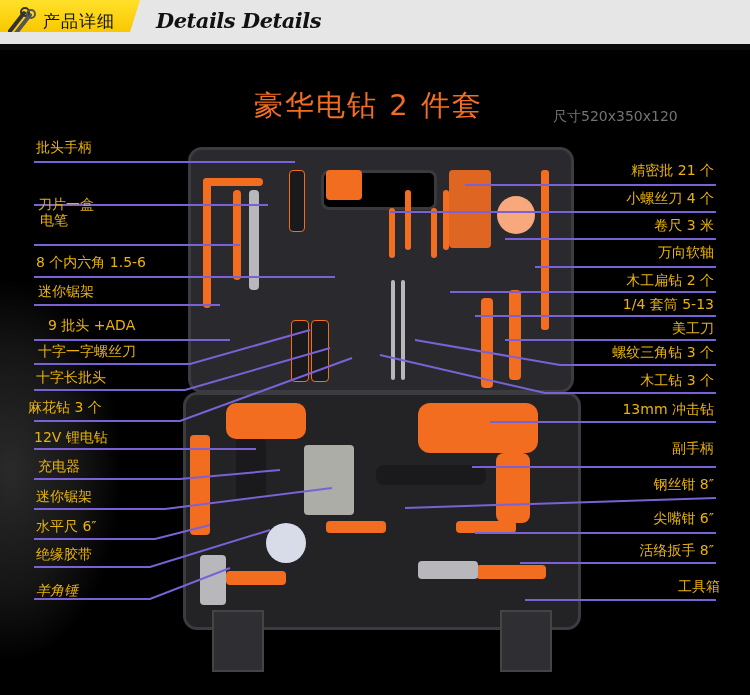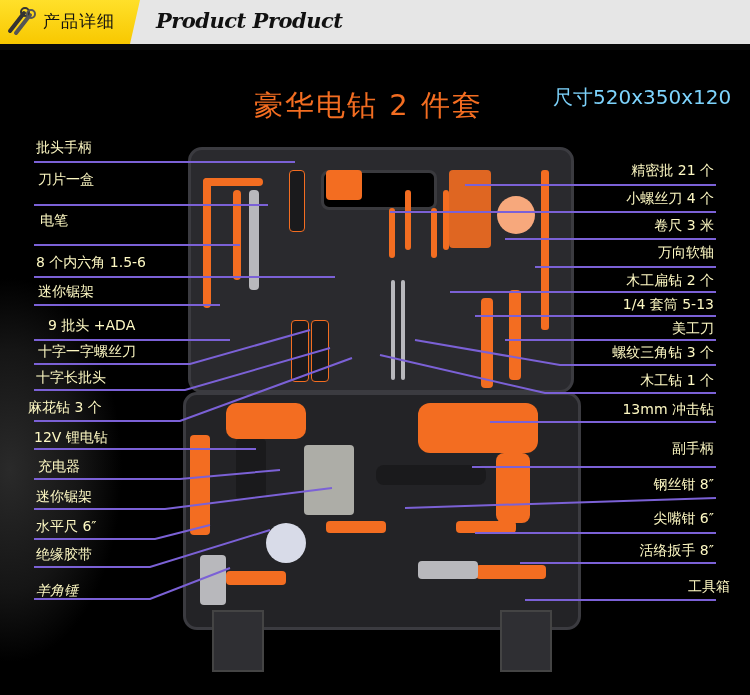--- a/index.html
+++ b/index.html
@@ -1,55 +1,55 @@
 <!DOCTYPE html>
 <html><head>
 <meta charset="utf-8">
 <style>
   html,body{margin:0;padding:0;}
   body{width:750px;height:695px;background:#000;position:relative;overflow:hidden;font-family:"DejaVu Sans",sans-serif;}
   .header{position:absolute;left:0;top:0;width:750px;height:44px;background:#e6e6e6;}
-  .header-left{position:absolute;left:0;top:0;width:140px;height:44px;background:linear-gradient(#ffe02a,#f8c800);clip-path:polygon(0 0,100% 0,calc(100% - 10px) 100%,0 100%);}
+  .header-left{position:absolute;left:0;top:0;width:140px;height:32px;background:linear-gradient(#ffe02a,#f8c800);clip-path:polygon(0 0,100% 0,calc(100% - 10px) 100%,0 100%);}
   .header-bar{position:absolute;left:0;top:44px;width:750px;height:6px;background:#0a0a0a;}
   .header-icon{position:absolute;left:6px;top:5px;width:30px;height:32px;}
   .header-cn{position:absolute;left:43px;top:10px;font-size:17px;color:#111;letter-spacing:1px;}
   .header-en{position:absolute;left:156px;top:8px;font-family:"DejaVu Serif",serif;font-style:italic;font-weight:bold;font-size:21px;color:#111;letter-spacing:-0.5px;}
   .bg-car{position:absolute;left:0;top:50px;width:750px;height:645px;background:
     radial-gradient(ellipse 140px 240px at 10px 420px,#2a2a2a 0%,#151515 50%,#000 80%),
     radial-gradient(ellipse 220px 120px at 700px 430px,#2d2d2d 0%,#141414 55%,#000 85%),
     radial-gradient(ellipse 300px 80px at 650px 650px,#1c1c1c 0%,#000 80%),
     #000;}
   .title{position:absolute;left:254px;top:86px;font-size:29px;color:#f36d21;letter-spacing:2px;}
-  .size{position:absolute;left:553px;top:84px;font-size:20px;color:#7dd3fc;}
+  .size{position:absolute;left:553px;top:108px;font-size:14px;color:#737373;}
   .case{position:absolute;left:188px;top:147px;width:380px;height:240px;background:#2a2a2e;border-radius:14px;border:3px solid #3b3b40;}
   .case2{position:absolute;left:183px;top:392px;width:392px;height:232px;background:#232326;border-radius:14px;border:3px solid #3b3b40;}
   .latch{position:absolute;width:48px;height:58px;background:#2f2f33;border:2px solid #444;top:610px;}
   .tool{position:absolute;border-radius:4px;}
   .orange{background:#f36d21;}
   .dark{background:#1a1a1c;}
   .silver{background:#b8b8bc;}
-  .label{position:absolute;font-size:14px;color:#fef9c3;white-space:nowrap;}
+  .label{position:absolute;font-size:14px;color:#eab308;white-space:nowrap;}
   svg.lines{position:absolute;left:0;top:0;}
 </style>
 </head>
 <body>
 
 <div class="bg-car"></div>
 
 <div class="header">
   <div class="header-left">
     <svg class="header-icon" viewBox="0 0 30 32">
       <path d="M4 26 L18 8" stroke="#333" stroke-width="4" stroke-linecap="round"></path>
       <path d="M10 28 L24 10" stroke="#555" stroke-width="4" stroke-linecap="round"></path>
       <circle cx="19" cy="7" r="4" fill="none" stroke="#333" stroke-width="2"></circle>
       <circle cx="25" cy="9" r="4" fill="none" stroke="#555" stroke-width="2"></circle>
     </svg>
     <span class="header-cn">产品详细</span>
   </div>
-  <span class="header-en">Product Product</span>
+  <span class="header-en">Details Details</span>
 </div>
 <div class="header-bar"></div>
 
 <div class="title">豪华电钻 2 件套</div>
 <div class="size">
   <span>尺寸</span><span>520x350x120</span>
 </div>
 
 <div class="case">
   <div class="tool dark" style="left:130px;top:20px;width:110px;height:34px;border-radius:8px;border:3px solid #3a3a3e;background:#000;"></div>
@@ -123,21 +123,21 @@
     <polyline points="490,422 716,422"></polyline>
     <polyline points="472,467 716,467"></polyline>
     <polyline points="405,508 716,498"></polyline>
     <polyline points="475,533 716,533"></polyline>
     <polyline points="520,563 716,563"></polyline>
     <polyline points="525,600 716,600"></polyline>
   </g>
 </svg>
 
 <div class="label" style="left:36px;top:139px;">批头手柄</div>
-<div class="label" style="left:38px;top:171px;">刀片一盒</div>
+<div class="label" style="left:38px;top:196px;">刀片一盒</div>
 <div class="label" style="left:40px;top:212px;">电笔</div>
 <div class="label" style="left:36px;top:254px;">8 个内六角 1.5-6</div>
 <div class="label" style="left:38px;top:283px;">迷你锯架</div>
 <div class="label" style="left:36px;top:317px;margin-left:12px;">9 批头 +ADA</div>
 <div class="label" style="left:38px;top:343px;">十字一字螺丝刀</div>
 <div class="label" style="left:36px;top:369px;">十字长批头</div>
 <div class="label" style="left:28px;top:399px;">麻花钻 3 个</div>
 <div class="label" style="left:34px;top:429px;">12V 锂电钻</div>
 <div class="label" style="left:38px;top:458px;">充电器</div>
 <div class="label" style="left:36px;top:488px;">迷你锯架</div>
@@ -146,19 +146,19 @@
 <div class="label" style="left:36px;top:582px;font-style:italic;">羊角锤</div>
 
 <div class="label" style="right:36px;top:162px;">精密批 21 个</div>
 <div class="label" style="right:36px;top:190px;">小螺丝刀 4 个</div>
 <div class="label" style="right:36px;top:217px;">卷尺 3 米</div>
 <div class="label" style="right:36px;top:244px;">万向软轴</div>
 <div class="label" style="right:36px;top:272px;">木工扁钻 2 个</div>
 <div class="label" style="right:36px;top:296px;">1/4 套筒 5-13</div>
 <div class="label" style="right:36px;top:320px;">美工刀</div>
 <div class="label" style="right:36px;top:344px;">螺纹三角钻 3 个</div>
-<div class="label" style="right:36px;top:372px;">木工钻 1 个</div>
+<div class="label" style="right:36px;top:372px;">木工钻 3 个</div>
 <div class="label" style="right:36px;top:401px;">13mm 冲击钻</div>
 <div class="label" style="right:36px;top:440px;">副手柄</div>
 <div class="label" style="right:36px;top:476px;">钢丝钳 8″</div>
 <div class="label" style="right:36px;top:510px;">尖嘴钳 6″</div>
 <div class="label" style="right:36px;top:542px;">活络扳手 8″</div>
-<div class="label" style="right:20px;top:578px;">工具箱</div>
+<div class="label" style="right:30px;top:578px;">工具箱</div>
 
 </body></html>

